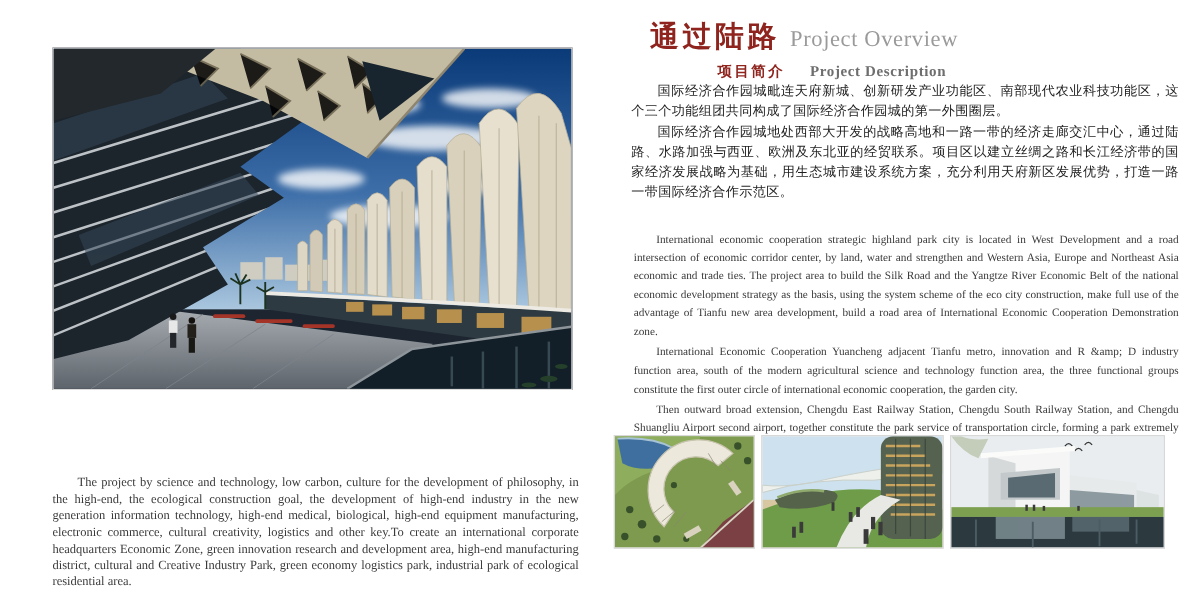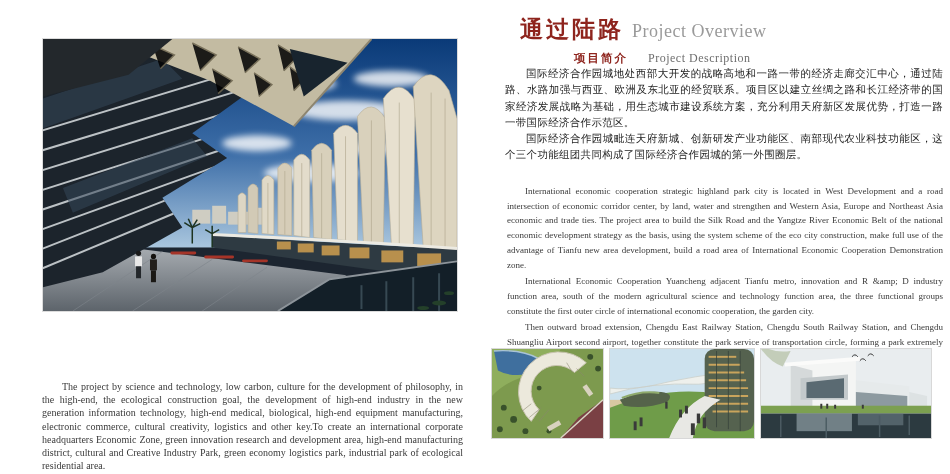--- a/index.html
+++ b/index.html
@@ -32,21 +32,21 @@
     font-size:23px;font-weight:bold;color:#8e241d;letter-spacing:3px;
   }
   .title-en{
     font-size:18px;color:#9a9a9a;margin-left:8px;letter-spacing:.5px;
   }
   .subtitle-row{position:absolute;left:536px;top:48px;white-space:nowrap;}
   .subtitle-zh{
     font-size:11.5px;font-weight:bold;color:#8e241d;letter-spacing:2px;margin-left:38px;
   }
   .subtitle-en{
-    font-size:12px;color:#6e6e6e;margin-left:20px;letter-spacing:.5px;
+    font-size:12px;color:#6e6e6e;margin-left:20px;letter-spacing:.5px;font-weight:bold;
   }
 
   
   .right-cn{
     position:absolute;left:505px;top:66px;width:438px;
     font-size:10.5px;line-height:16.3px;letter-spacing:.3px;
     text-align:justify;color:#1e1e1e;
   }
   .right-cn p{margin:0;text-indent:2em;}
   .right-en{
@@ -214,22 +214,22 @@
   <p class="left-en">The project by science and technology, low carbon, culture for the development of philosophy, in the high-end, the ecological construction goal, the development of high-end industry in the new generation information technology, high-end medical, biological, high-end equipment manufacturing, electronic commerce, cultural creativity, logistics and other key.To create an international corporate headquarters Economic Zone, green innovation research and development area, high-end manufacturing district, cultural and Creative Industry Park, green economy logistics park, industrial park of ecological residential area.</p>
 
   <div class="title-row">
     <span class="title-zh">通过陆路</span><span class="title-en">Project Overview</span>
   </div>
   <div class="subtitle-row">
     <span class="subtitle-zh">项目简介</span><span class="subtitle-en">Project Description</span>
   </div>
 
   <div class="right-cn">
+    <p>国际经济合作园城毗连天府新城、创新研发产业功能区、南部现代农业科技功能区，这个三个功能组团共同构成了国际经济合作园城的第一外围圈层。</p>
     <p>国际经济合作园城地处西部大开发的战略高地和一路一带的经济走廊交汇中心，通过陆路、水路加强与西亚、欧洲及东北亚的经贸联系。项目区以建立丝绸之路和长江经济带的国家经济发展战略为基础，用生态城市建设系统方案，充分利用天府新区发展优势，打造一路一带国际经济合作示范区。</p>
-    <p>国际经济合作园城毗连天府新城、创新研发产业功能区、南部现代农业科技功能区，这个三个功能组团共同构成了国际经济合作园城的第一外围圈层。</p>
   </div>
 
   <div class="right-en">
     <p>International economic cooperation strategic highland park city is located in West Development and a road intersection of economic corridor center, by land, water and strengthen and Western Asia, Europe and Northeast Asia economic and trade ties. The project area to build the Silk Road and the Yangtze River Economic Belt of the national economic development strategy as the basis, using the system scheme of the eco city construction, make full use of the advantage of Tianfu new area development, build a road area of International Economic Cooperation Demonstration zone.</p>
     <p>International Economic Cooperation Yuancheng adjacent Tianfu metro, innovation and R &amp;amp; D industry function area, south of the modern agricultural science and technology function area, the three functional groups constitute the first outer circle of international economic cooperation, the garden city.</p>
     <p>Then outward broad extension, Chengdu East Railway Station, Chengdu South Railway Station, and Chengdu Shuangliu Airport second airport, together constitute the park service of transportation circle, forming a park extremely obvious traffic advantage.</p>
   </div>
 
   <div class="thumbs">
 

